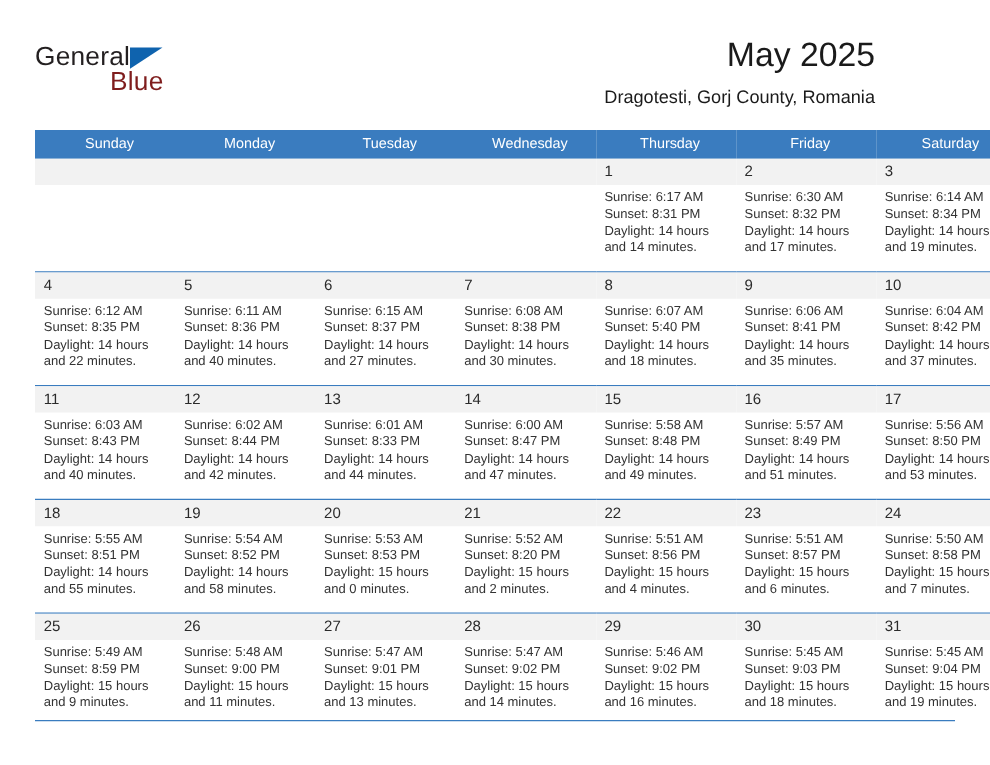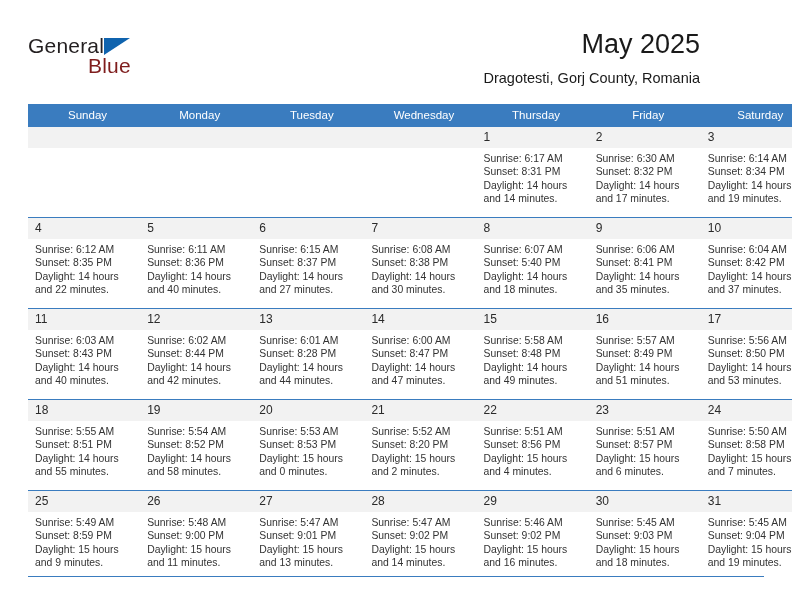--- a/index.html
+++ b/index.html
@@ -337,21 +337,21 @@
                 <div>Daylight: 14 hours</div>
                 <div>and 42 minutes.</div>
               </div>
             </div>
           </td>
           <td>
             <div class="day-cell">
               <div class="day-number">13</div>
               <div class="day-body">
                 <div>Sunrise: 6:01 AM</div>
-                <div>Sunset: 8:28 PM</div>
+                <div>Sunset: 8:33 PM</div>
                 <div>Daylight: 14 hours</div>
                 <div>and 44 minutes.</div>
               </div>
             </div>
           </td>
           <td>
             <div class="day-cell">
               <div class="day-number">14</div>
               <div class="day-body">
                 <div>Sunrise: 6:00 AM</div>

